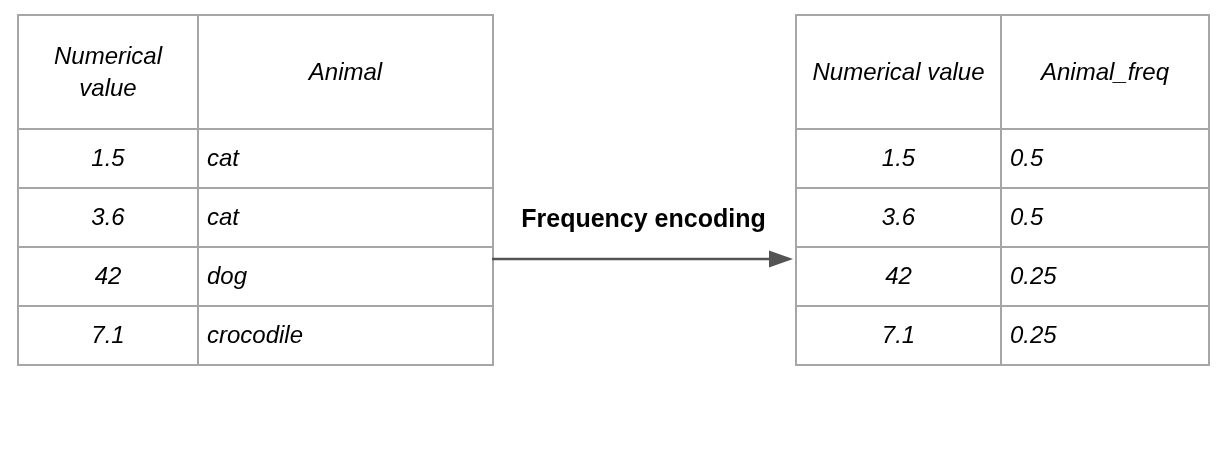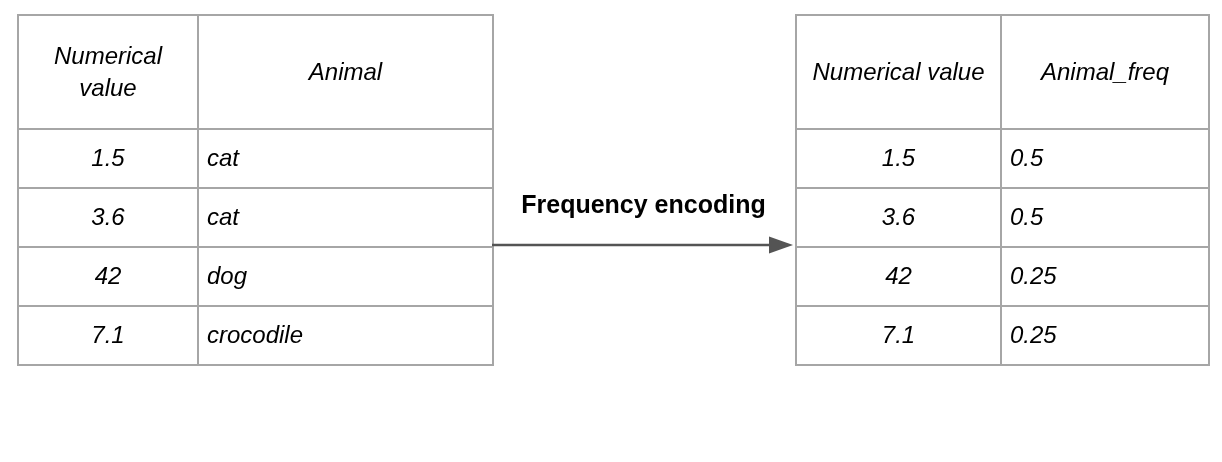--- a/index.html
+++ b/index.html
@@ -40,21 +40,21 @@
   td.hc  { text-align: center; padding: 0 18px; }
   td.num { text-align: center; }
   td.txt { text-align: left; padding-left: 22px; }
 
   #left-table  { left: 17px;  top: 14px; width: 475px; }
   #right-table { left: 795px; top: 14px; width: 413px; }
 
   .arrow-group {
     position: absolute;
     left: 492px;
-    top: 188px;
+    top: 202px;
     width: 303px;
     text-align: center;
   }
   .arrow-label {
     font-size: 25px;
     font-weight: bold;
     line-height: 32px;
     white-space: nowrap;
     color: var(--text);
   }

